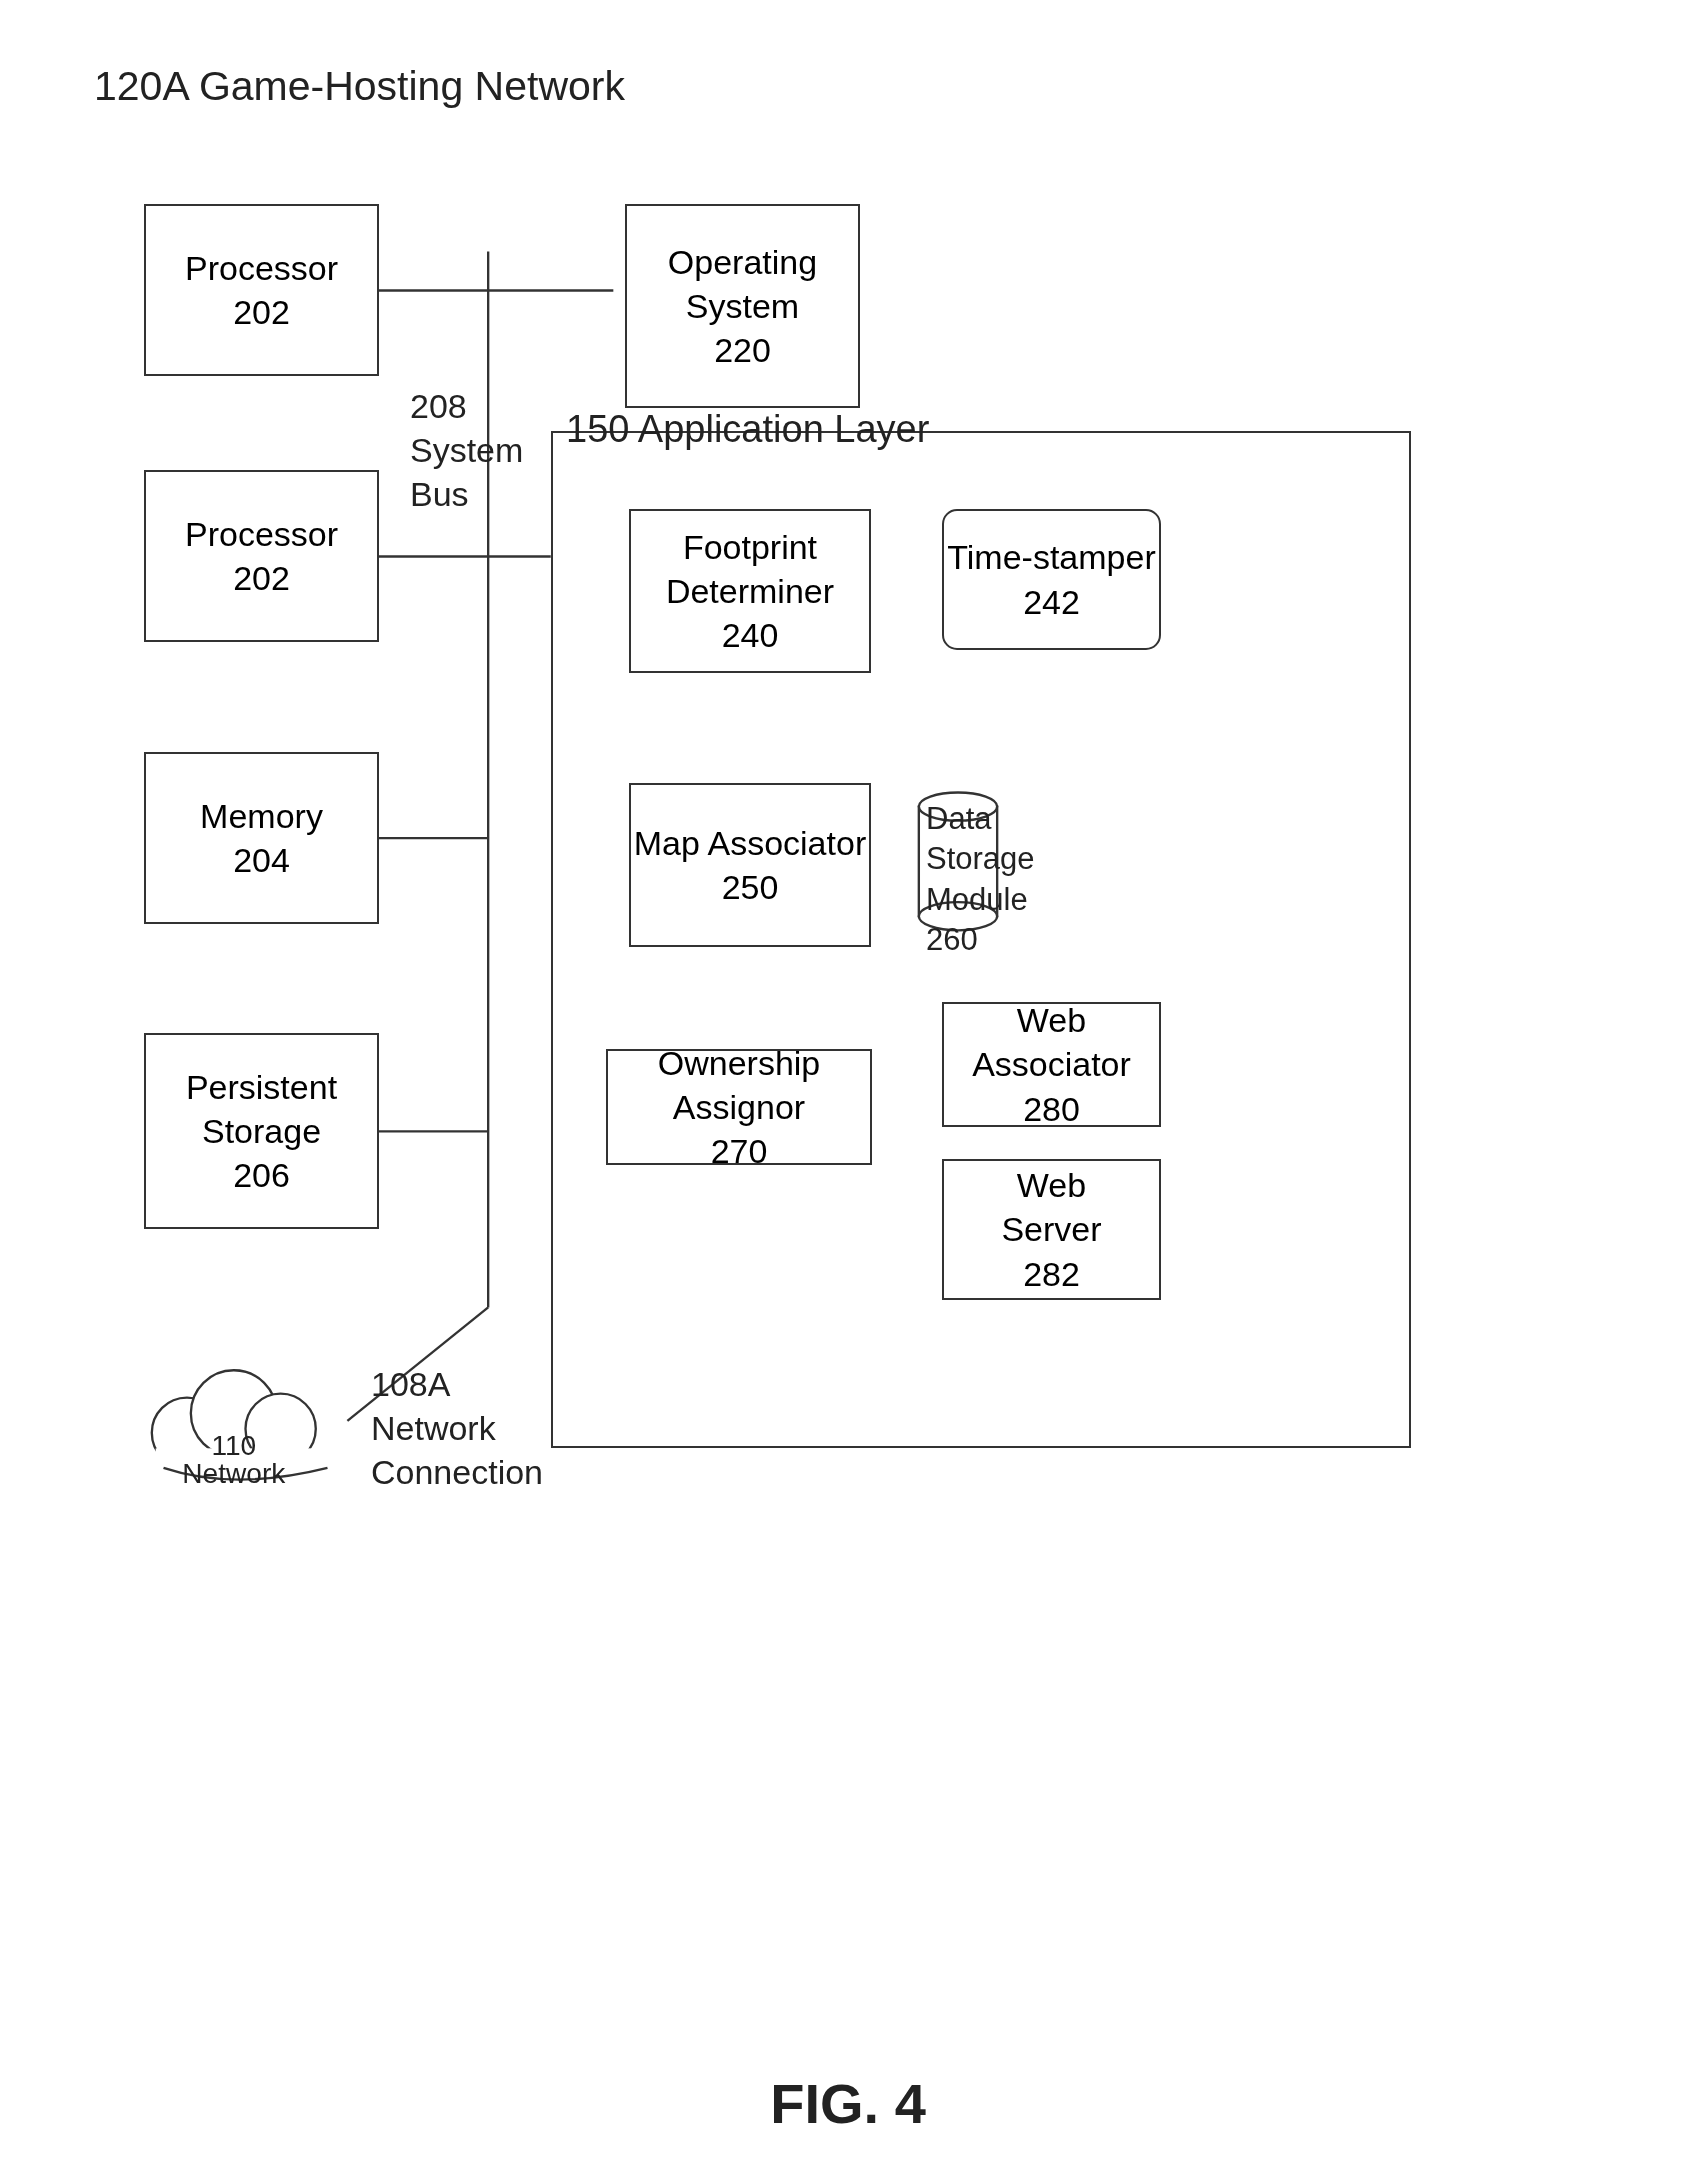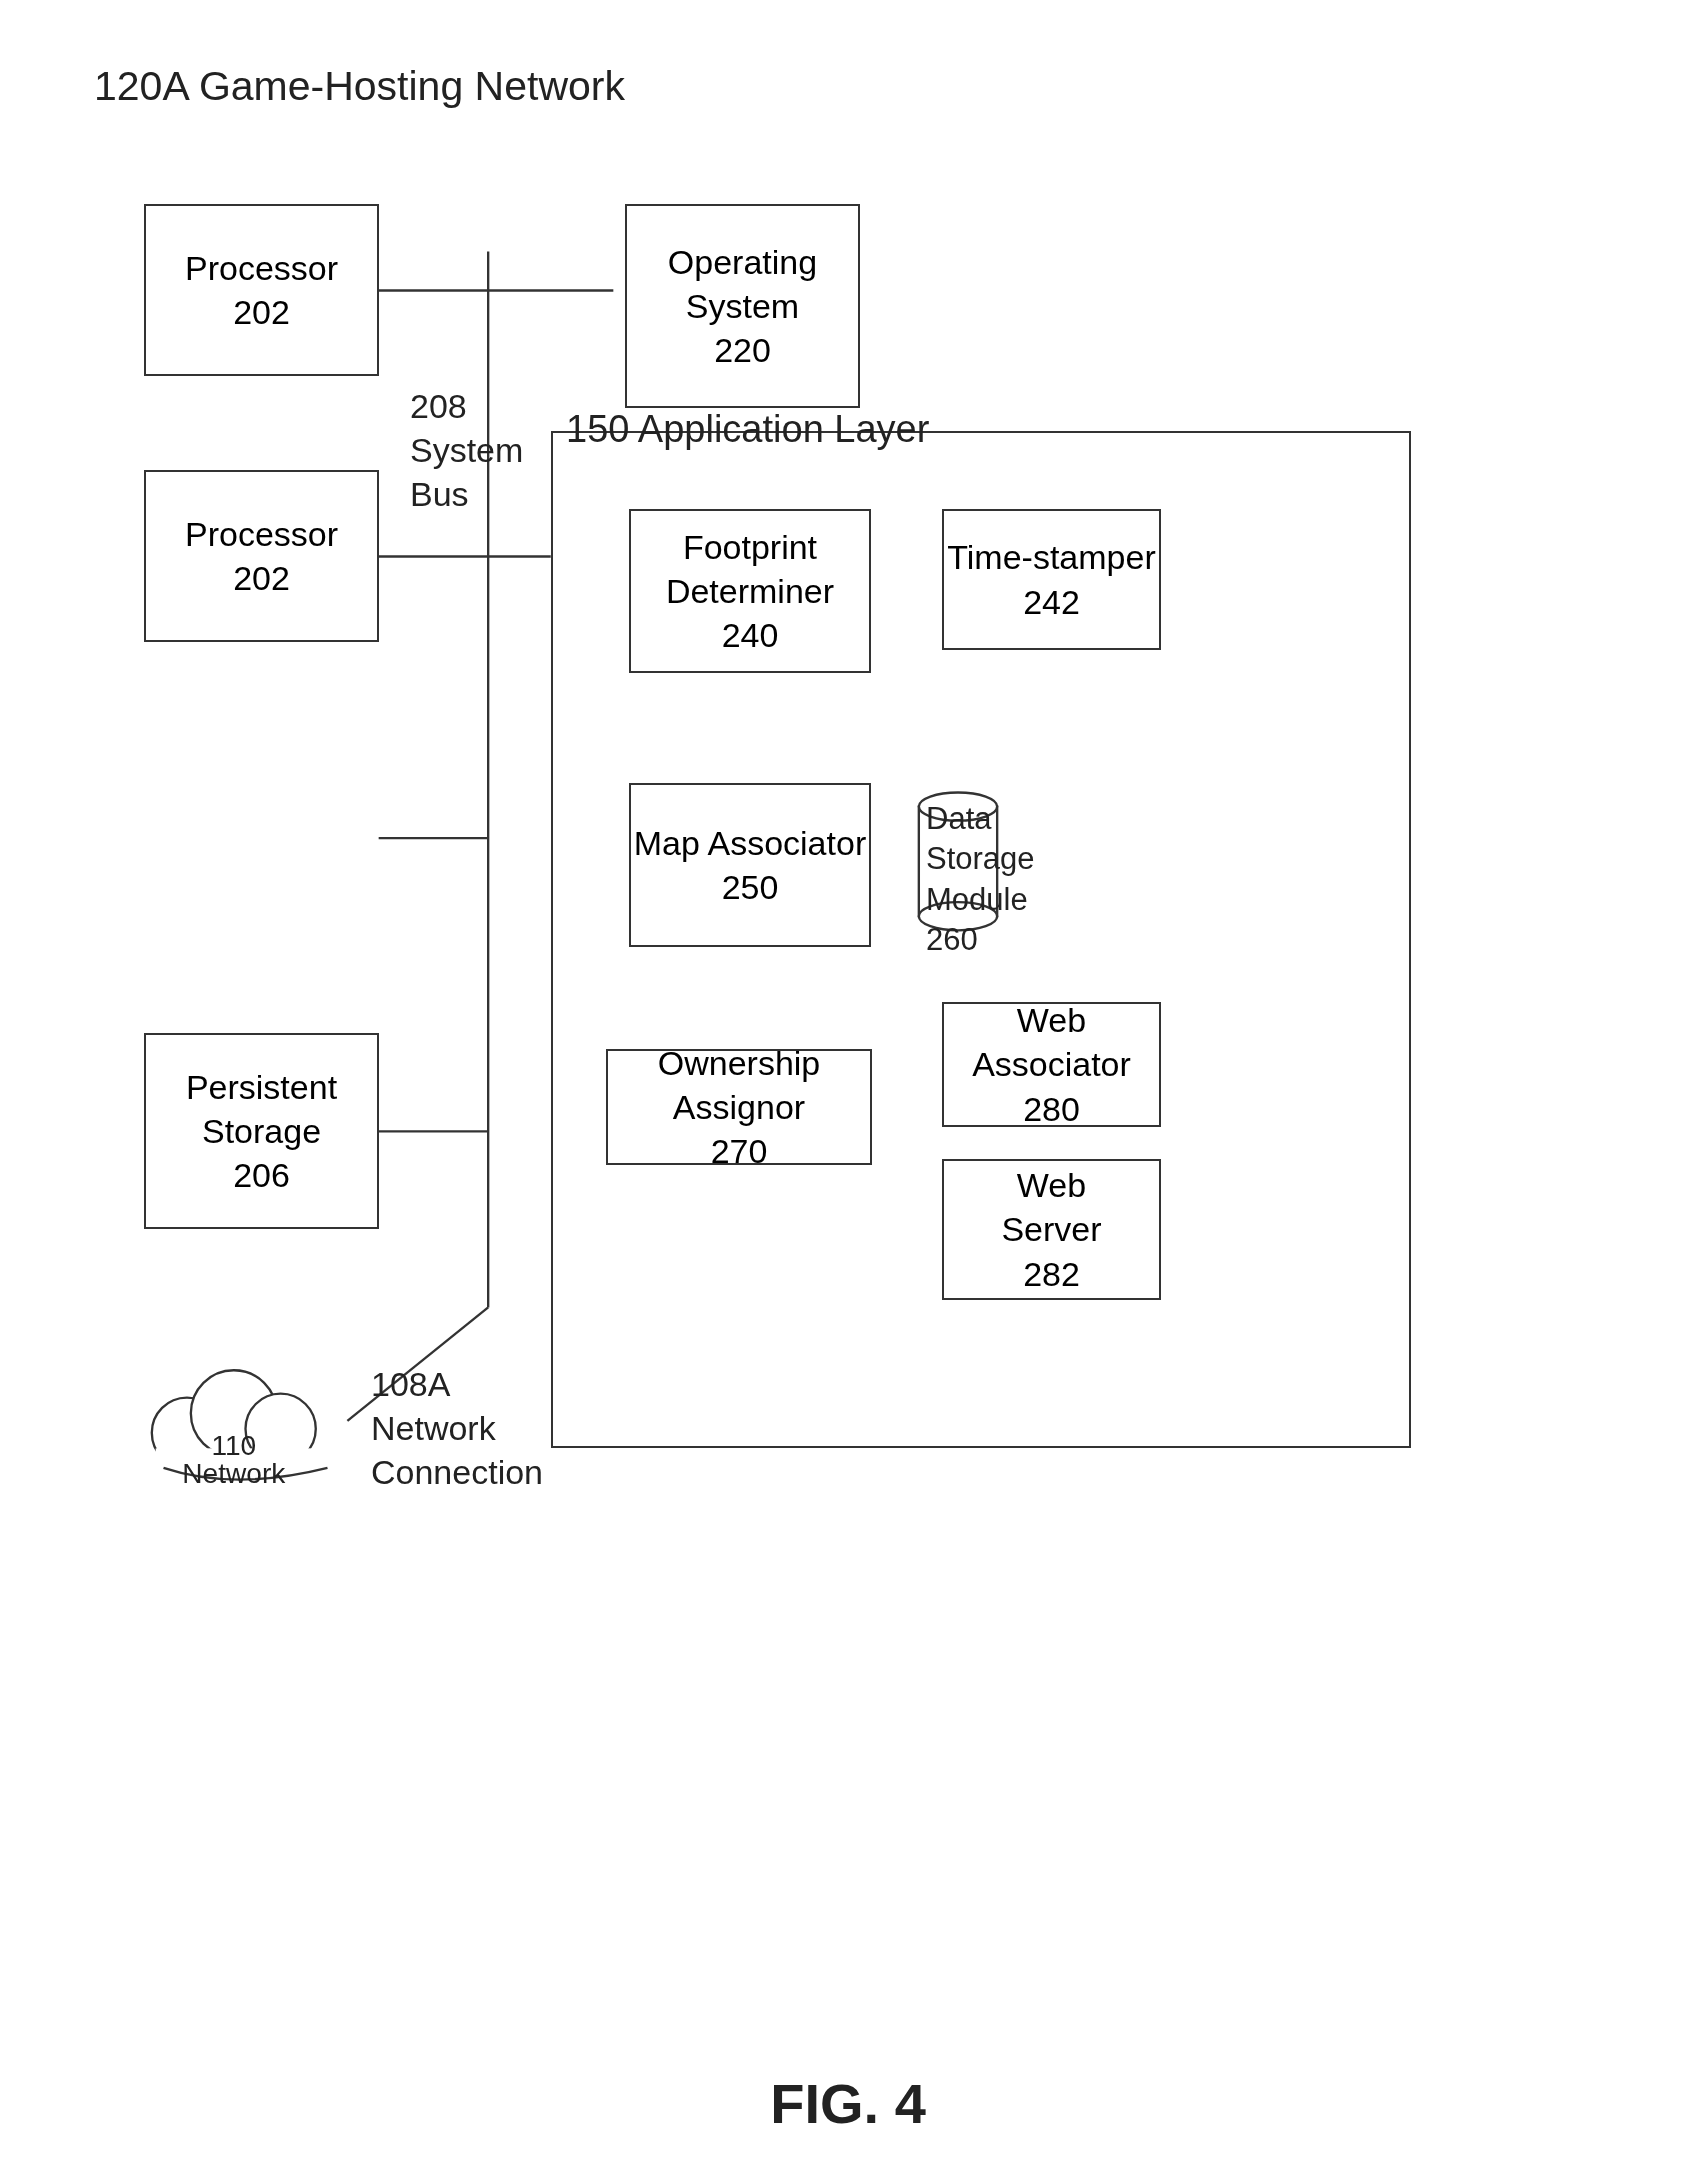--- a/index.html
+++ b/index.html
@@ -64,21 +64,21 @@
     .applayer-label {
       position: absolute;
       left: 422px;
       top: 235px;
       font-size: 38px;
       color: #222;
     }
 
     
     .box-footprint { left: 485px; top: 336px; width: 242px; height: 164px; }
-    .box-timestamper { left: 798px; top: 336px; width: 219px; height: 141px; }
+    .box-timestamper { left: 798px; top: 336px; width: 219px; height: 141px; border-radius: 15px; }
     .box-mapassociator { left: 485px; top: 610px; width: 242px; height: 164px; }
     .box-ownershipassignor { left: 462px; top: 876px; width: 266px; height: 116px; }
     .box-webassociator { left: 798px; top: 829px; width: 219px; height: 125px; }
     .box-webserver { left: 798px; top: 986px; width: 219px; height: 141px; }
 
     
     .cloud {
       position: absolute;
       left: 0;
       top: 1166px;
@@ -170,20 +170,23 @@
     </svg>
 
     <div class="box box-processor1">
       <span>Processor<br>202</span>
     </div>
 
     <div class="box box-processor2">
       <span>Processor<br>202</span>
     </div>
 
+    <div class="box box-memory">
+      <span>Memory<br>204</span>
+    </div>
 
     <div class="box box-persistent">
       <span>Persistent<br>Storage<br>206</span>
     </div>
 
     <div class="box box-os">
       <span>Operating<br>System<br>220</span>
     </div>
 
     <div class="box-applayer"></div>

